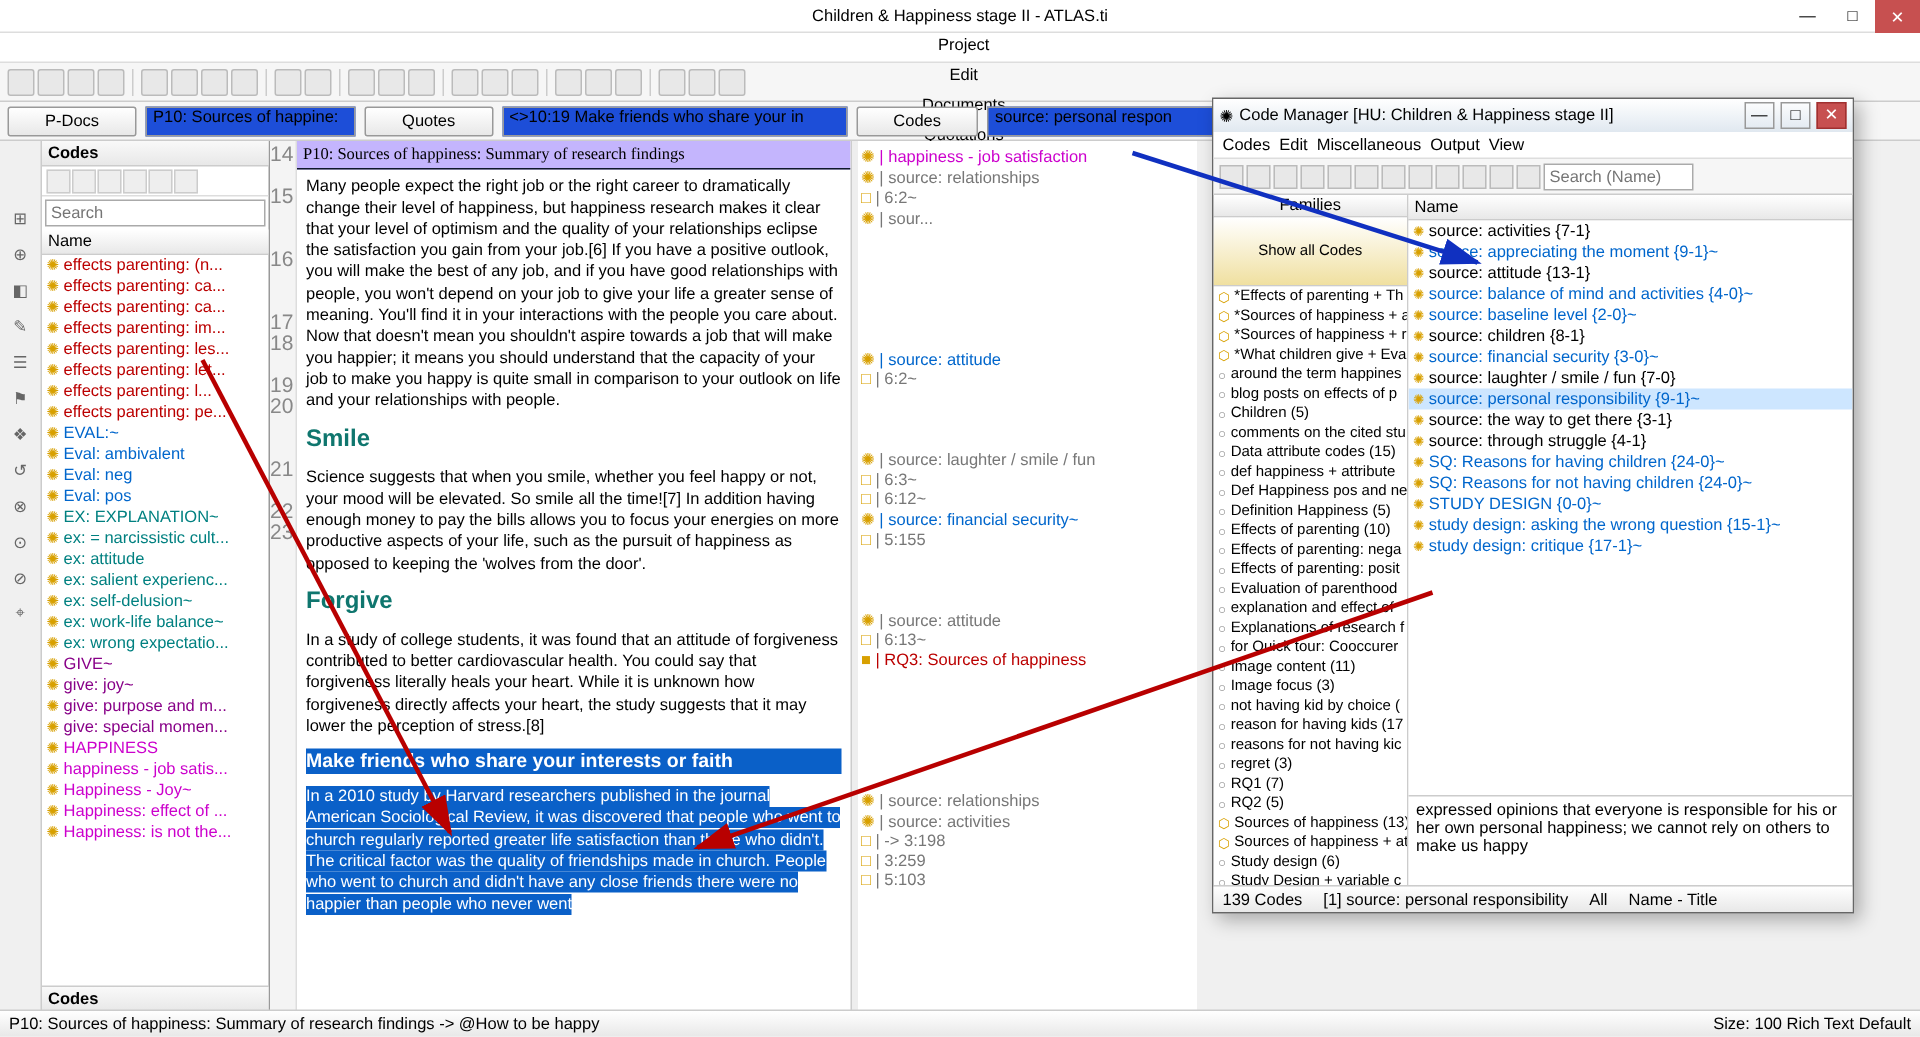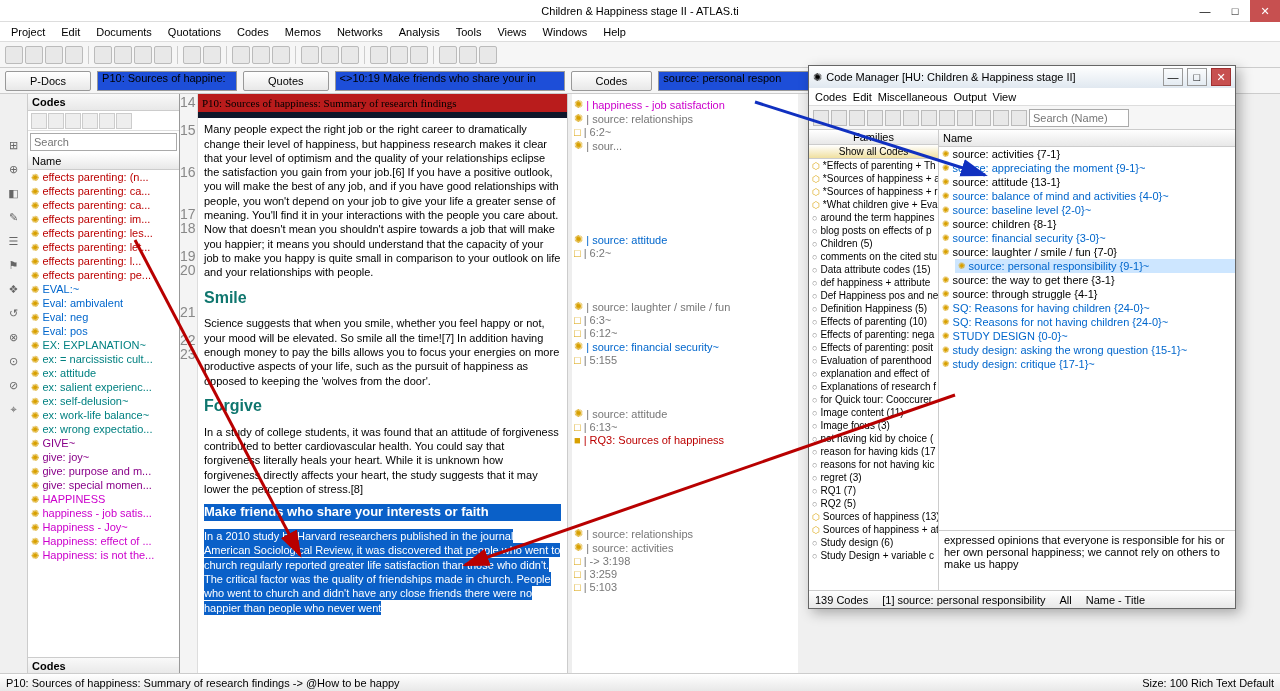--- a/index.html
+++ b/index.html
@@ -1,21 +1,21 @@
 <!DOCTYPE html>
 <html><head>
 <meta charset="utf-8">
 <style>
 * { margin: 0; padding: 0; box-sizing: border-box; font-family: "Segoe UI", Tahoma, sans-serif; font-size: 11px; }
 body { width: 1280px; height: 691px; background: #f0f0f0; overflow: hidden; position: relative; }
 .titlebar { height: 22px; background: #fff; display: flex; align-items: center; justify-content: center; position: relative; border-bottom: 1px solid #ddd; }
 .titlebar .wincontrols { position: absolute; right: 0; top: 0; display: flex; }
 .titlebar .wincontrols span { width: 30px; height: 22px; display: flex; align-items: center; justify-content: center; cursor: pointer; }
 .titlebar .wincontrols span:last-child { background: #c75050; color: #fff; }
-.menubar { height: 20px; background: #fff; padding-left: 5px; display: flex; align-items: center; gap: 4px; border-bottom: 1px solid #ddd; }
+.menubar { height: 20px; background: #fff; padding-left: 5px; display: flex; align-items: center; gap: 4px; border-bottom: 1px solid #ddd; flex-direction: column; }
 .menubar span { padding: 2px 6px; cursor: pointer; }
 .toolbar { height: 26px; background: #f6f6f6; border-bottom: 1px solid #ccc; display: flex; align-items: center; padding: 0 5px; gap: 2px; }
 .toolbar .tb-btn { width: 18px; height: 18px; background: #e8e8e8; border: 1px solid #bbb; border-radius: 2px; }
 .toolbar .sep { width: 1px; height: 18px; background: #ccc; margin: 0 3px; }
 .dropdownbar { height: 26px; background: #f6f6f6; border-bottom: 1px solid #ccc; display: flex; align-items: center; padding: 0 5px; gap: 6px; }
 .dropdownbar .btn { height: 20px; padding: 0 24px; border: 1px solid #999; background: linear-gradient(#fff,#e8e8e8); border-radius: 2px; display: flex; align-items: center; cursor: pointer; }
 .dropdownbar select, .dropdownbar .combo { height: 20px; border: 1px solid #999; background: #1d4ed8; padding: 0 4px; }
 .main { display: flex; height: 580px; }
 .left-tools { width: 28px; background: #f0f0f0; border-right: 1px solid #ccc; display: flex; flex-direction: column; gap: 2px; padding-top: 40px; }
 .left-tools span { width: 22px; height: 22px; margin: 0 auto; display: flex; align-items: center; justify-content: center; color: #666; cursor: pointer; }
@@ -32,21 +32,21 @@
 .codes-panel .item.red { color: #b00; }
 .codes-panel .item.blue { color: #06c; }
 .codes-panel .item.teal { color: #008080; }
 .codes-panel .item.mag { color: #c0c; }
 .codes-panel .item.pur { color: #808; }
 .codes-panel .panel-ftr { background: linear-gradient(#f9f9f9,#e8e8e8); border-top: 1px solid #ccc; padding: 2px 4px; font-weight: bold; }
 .doc-area { flex: 1; display: flex; }
 .gutter { width: 18px; background: #f4f4f4; border-right: 1px solid #ddd; }
 .gutter div { height: 14px; text-align: right; padding-right: 2px; color: #888; font-size: 14px; }
 .doc { width: 370px; background: #fff; padding: 4px 6px; overflow: hidden; font-family: Georgia, serif; font-size: 11px; line-height: 1.3; border-right: 1px solid #ccc; }
-.doc .doc-title-bar { background: #b91c1c; padding: 2px 4px; margin: -4px -6px 4px -6px; font-family: "Segoe UI"; border-bottom: 6px solid #0f172a; }
+.doc .doc-title-bar { background: #c4b5fd; padding: 2px 4px; margin: -4px -6px 4px -6px; font-family: "Segoe UI"; border-bottom: 1px solid #0f172a; }
 .doc p { margin-bottom: 8px; }
 .doc .h { font-weight: bold; font-size: 16px; color: #0f766e; margin-top: 6px; }
 .doc .sel { background: #0a60c8; color: #fff; padding: 1px 0; }
 .doc .sel-title { background: #0a60c8; color: #fff; font-weight: bold; font-size: 13px; }
 .margin { width: 230px; background: #fff; padding: 4px 2px; border-left: 4px solid #eee; overflow: hidden; position: relative; }
 .mrow { display: flex; align-items: center; gap: 3px; font-size: 10px; white-space: nowrap; color: #555; padding: 0 0 1px 0; }
 .mrow .mic { color: #d8a000; }
 .mrow.mag { color: #c0c; }
 .mrow.blue { color: #06c; }
 .mrow.red { color: #b00; }
@@ -59,32 +59,32 @@
 .cm-window .cm-title .t { flex: 1; font-size: 11px; }
 .cm-window .cm-title .wc span { width: 20px; height: 18px; display: inline-flex; align-items: center; justify-content: center; border: 1px solid #999; margin-left: 1px; cursor: pointer; }
 .cm-window .cm-title .wc span:last-child { background: #c75050; color: #fff; border-color: #a03030; }
 .cm-window .cm-menu { height: 18px; background: #fff; display: flex; gap: 6px; padding: 0 6px; align-items: center; border-bottom: 1px solid #ddd; }
 .cm-window .cm-tools { height: 24px; background: #f6f6f6; display: flex; align-items: center; gap: 2px; padding: 0 4px; border-bottom: 1px solid #ccc; }
 .cm-window .cm-tools span.tb { width: 16px; height: 16px; background: #e8e8e8; border: 1px solid #bbb; }
 .cm-window .cm-tools input { height: 18px; border: 1px solid #aaa; width: 100px; padding: 0 3px; }
 .cm-window .cm-body { flex: 1; display: flex; overflow: hidden; }
 .cm-window .fam-panel { width: 130px; border-right: 1px solid #ccc; display: flex; flex-direction: column; }
 .cm-window .fam-panel .fp-hdr { background: linear-gradient(#fff,#e8e8e8); text-align: center; padding: 1px; border-bottom: 1px solid #ccc; }
-.cm-window .fam-panel .fp-sub { background: linear-gradient(#fff,#f0e0a0); text-align: center; padding: 1px; border-bottom: 1px solid #ccc; font-size: 10px; }
+.cm-window .fam-panel .fp-sub { background: linear-gradient(#fff,#f0e0a0); text-align: center; padding: 17px; border-bottom: 1px solid #ccc; font-size: 10px; }
 .cm-window .fam-panel .fp-list { flex: 1; overflow: hidden; background: #fff; }
 .cm-window .fam-panel .fp-list div { padding: 1px 3px; font-size: 10px; white-space: nowrap; overflow: hidden; text-overflow: ellipsis; display: flex; align-items: center; gap: 3px; cursor: pointer; }
 .cm-window .fam-panel .fp-list .y::before { content: "⬡"; color: #d8a000; font-size: 9px; }
 .cm-window .fam-panel .fp-list .g::before { content: "○"; color: #888; font-size: 9px; }
 .cm-window .code-panel { flex: 1; display: flex; flex-direction: column; }
 .cm-window .code-panel .cp-hdr { background: linear-gradient(#fff,#e8e8e8); padding: 2px 4px; border-bottom: 1px solid #ccc; }
 .cm-window .code-panel .cp-list { flex: 1; background: #fff; overflow: hidden; }
 .cm-window .code-panel .cp-list div { padding: 1px 3px; white-space: nowrap; display: flex; align-items: center; gap: 3px; cursor: pointer; }
 .cm-window .code-panel .cp-list div::before { content: "✺"; color: #d8a000; font-size: 9px; }
 .cm-window .code-panel .cp-list .blue { color: #06c; }
-.cm-window .code-panel .cp-list .sel { background: #cde6ff; margin-left: 16px; }
+.cm-window .code-panel .cp-list .sel { background: #cde6ff; }
 .cm-window .desc { height: 60px; background: #fff; border-top: 1px solid #ccc; padding: 3px 5px; font-size: 11px; }
 .cm-window .status { height: 18px; background: linear-gradient(#fff,#e8e8e8); border-top: 1px solid #ccc; display: flex; align-items: center; gap: 14px; padding: 0 6px; font-size: 10px; }
 .statusbar { position: absolute; left: 0; bottom: 0; width: 100%; height: 18px; background: linear-gradient(#fff,#e8e8e8); border-top: 1px solid #ccc; display: flex; align-items: center; padding: 0 6px; font-size: 10px; justify-content: space-between; }
 
 .arrow { position: absolute; pointer-events: none; z-index: 100; }
 </style>
 </head>
 <body>
 
 <div class="titlebar">

